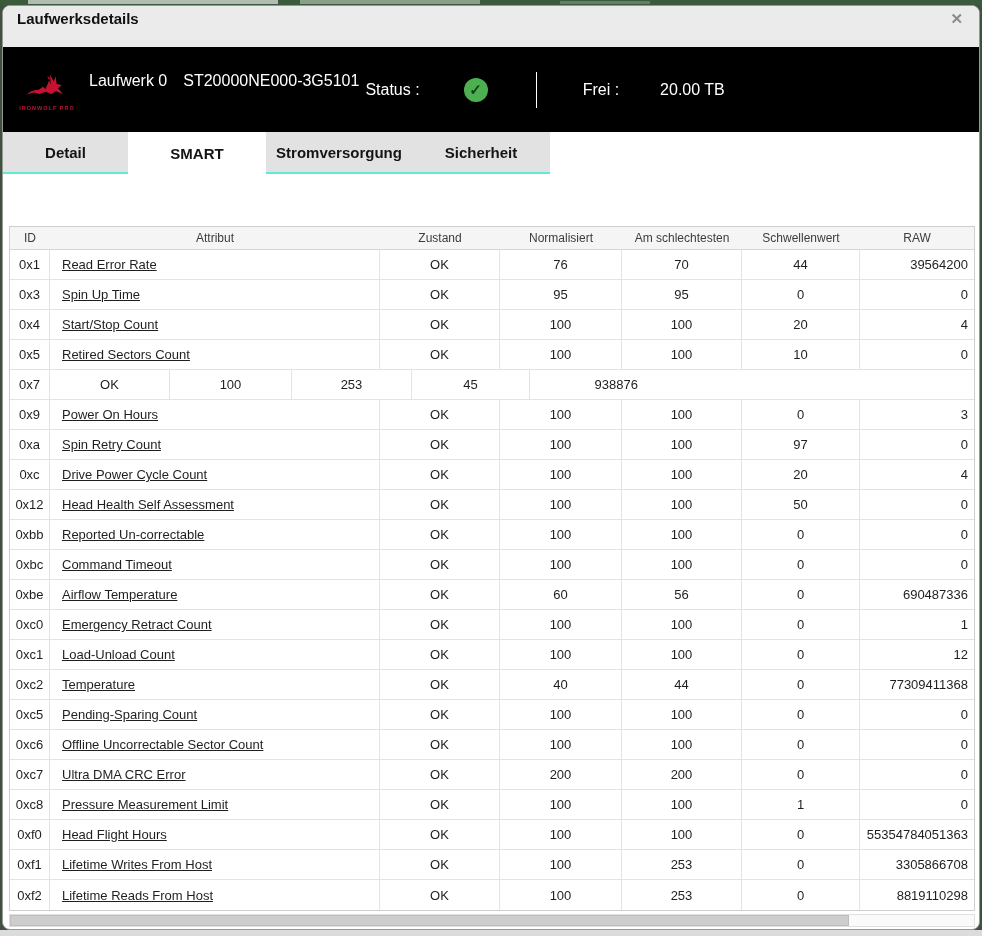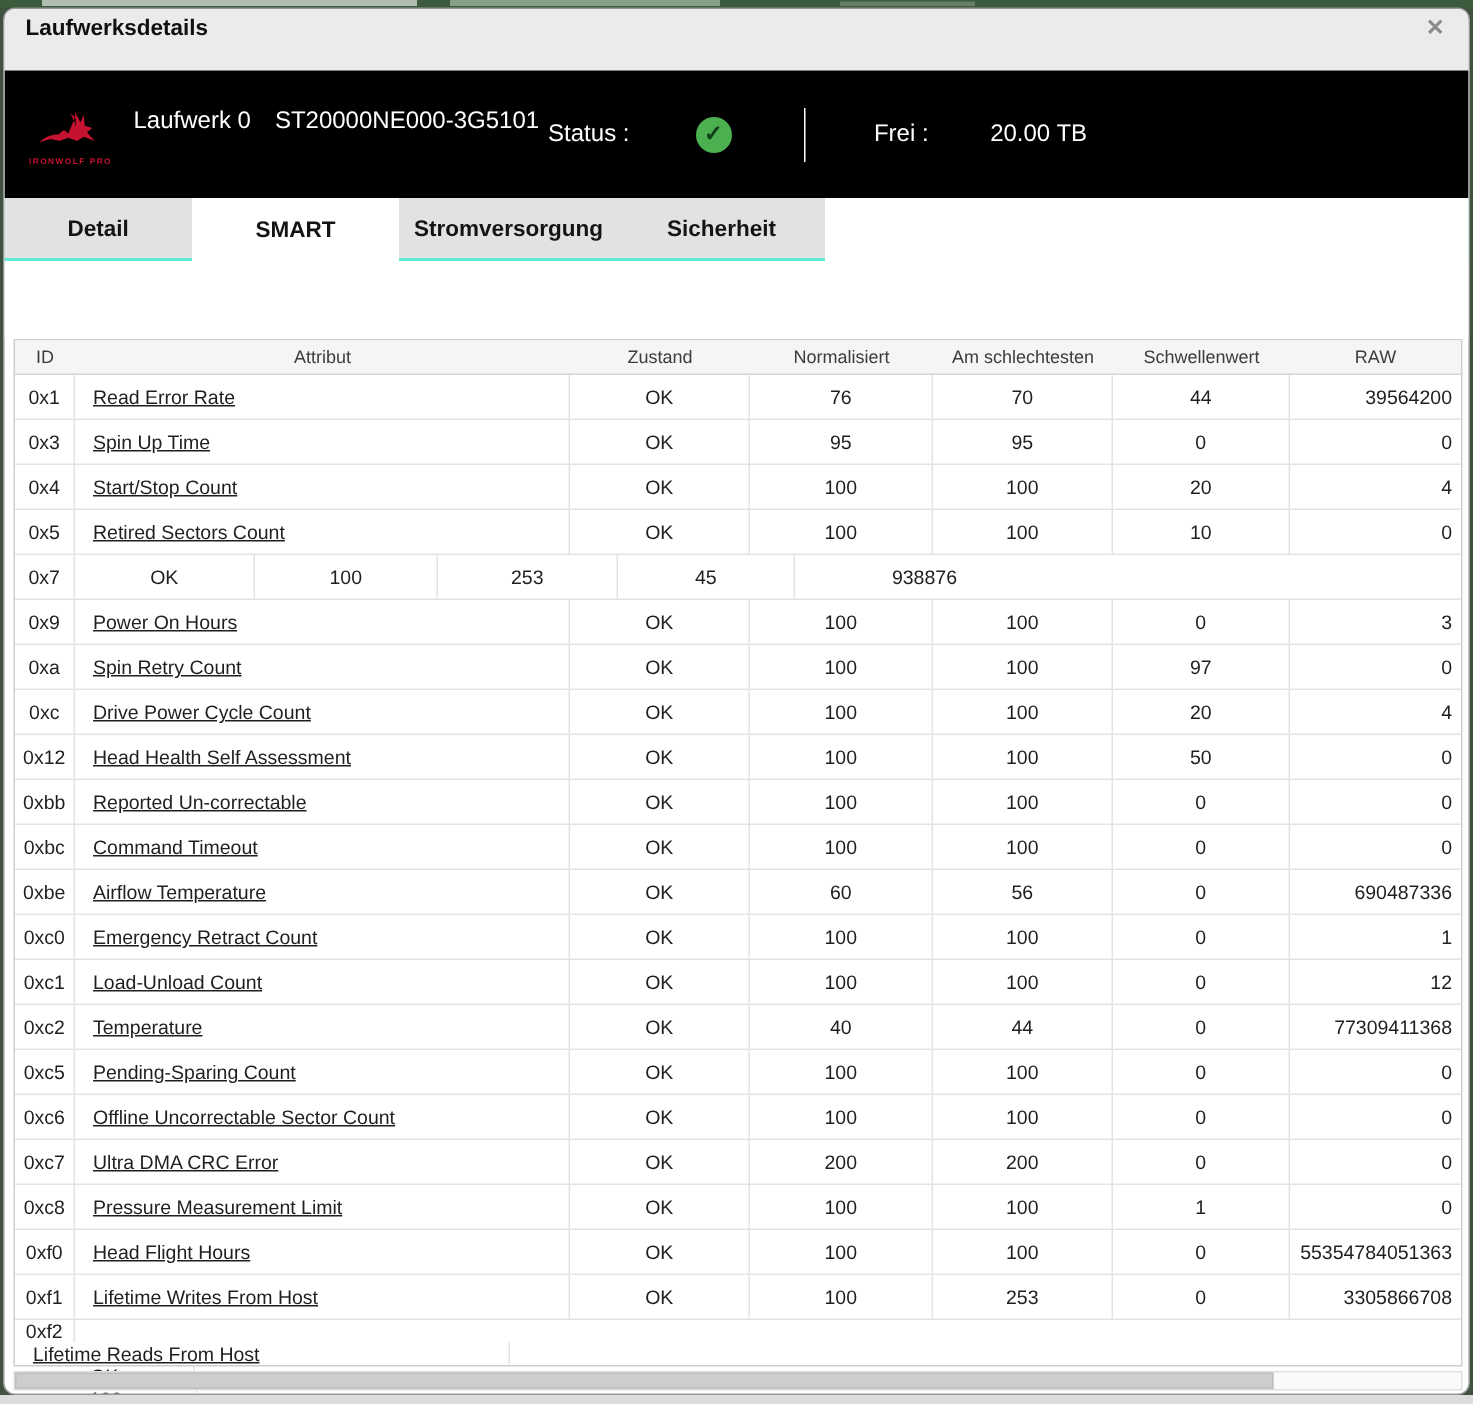--- a/index.html
+++ b/index.html
@@ -71,21 +71,21 @@
   .table {
     width:966px; margin-left:6px; border:1px solid #cfcfcf; background:#fff;
   }
   .thead {
     height:23px; background:#f5f5f5; display:flex; border-bottom:1px solid #d5d5d5;
   }
   .thcell {
     font-size:12px; color:#3c3c3c; display:flex; align-items:center; justify-content:center;
   }
   .trow { height:30px; display:flex; border-bottom:1px solid #e3e3e3; }
-  .trow:last-child { border-bottom:none;flex-direction:column; }
+  .trow:last-child { border-bottom:none; }
   .tcell {
     font-size:13px; color:#1f1f1f; display:flex; align-items:center; justify-content:center;
     border-right:1px solid #e3e3e3;
   }
   .tcell.c6 { border-right:none; }
   .c0 { width:40px; }
   .c1 { width:330px; }
   .c2 { width:120px; }
   .c3 { width:122px; }
   .c4 { width:120px; }

